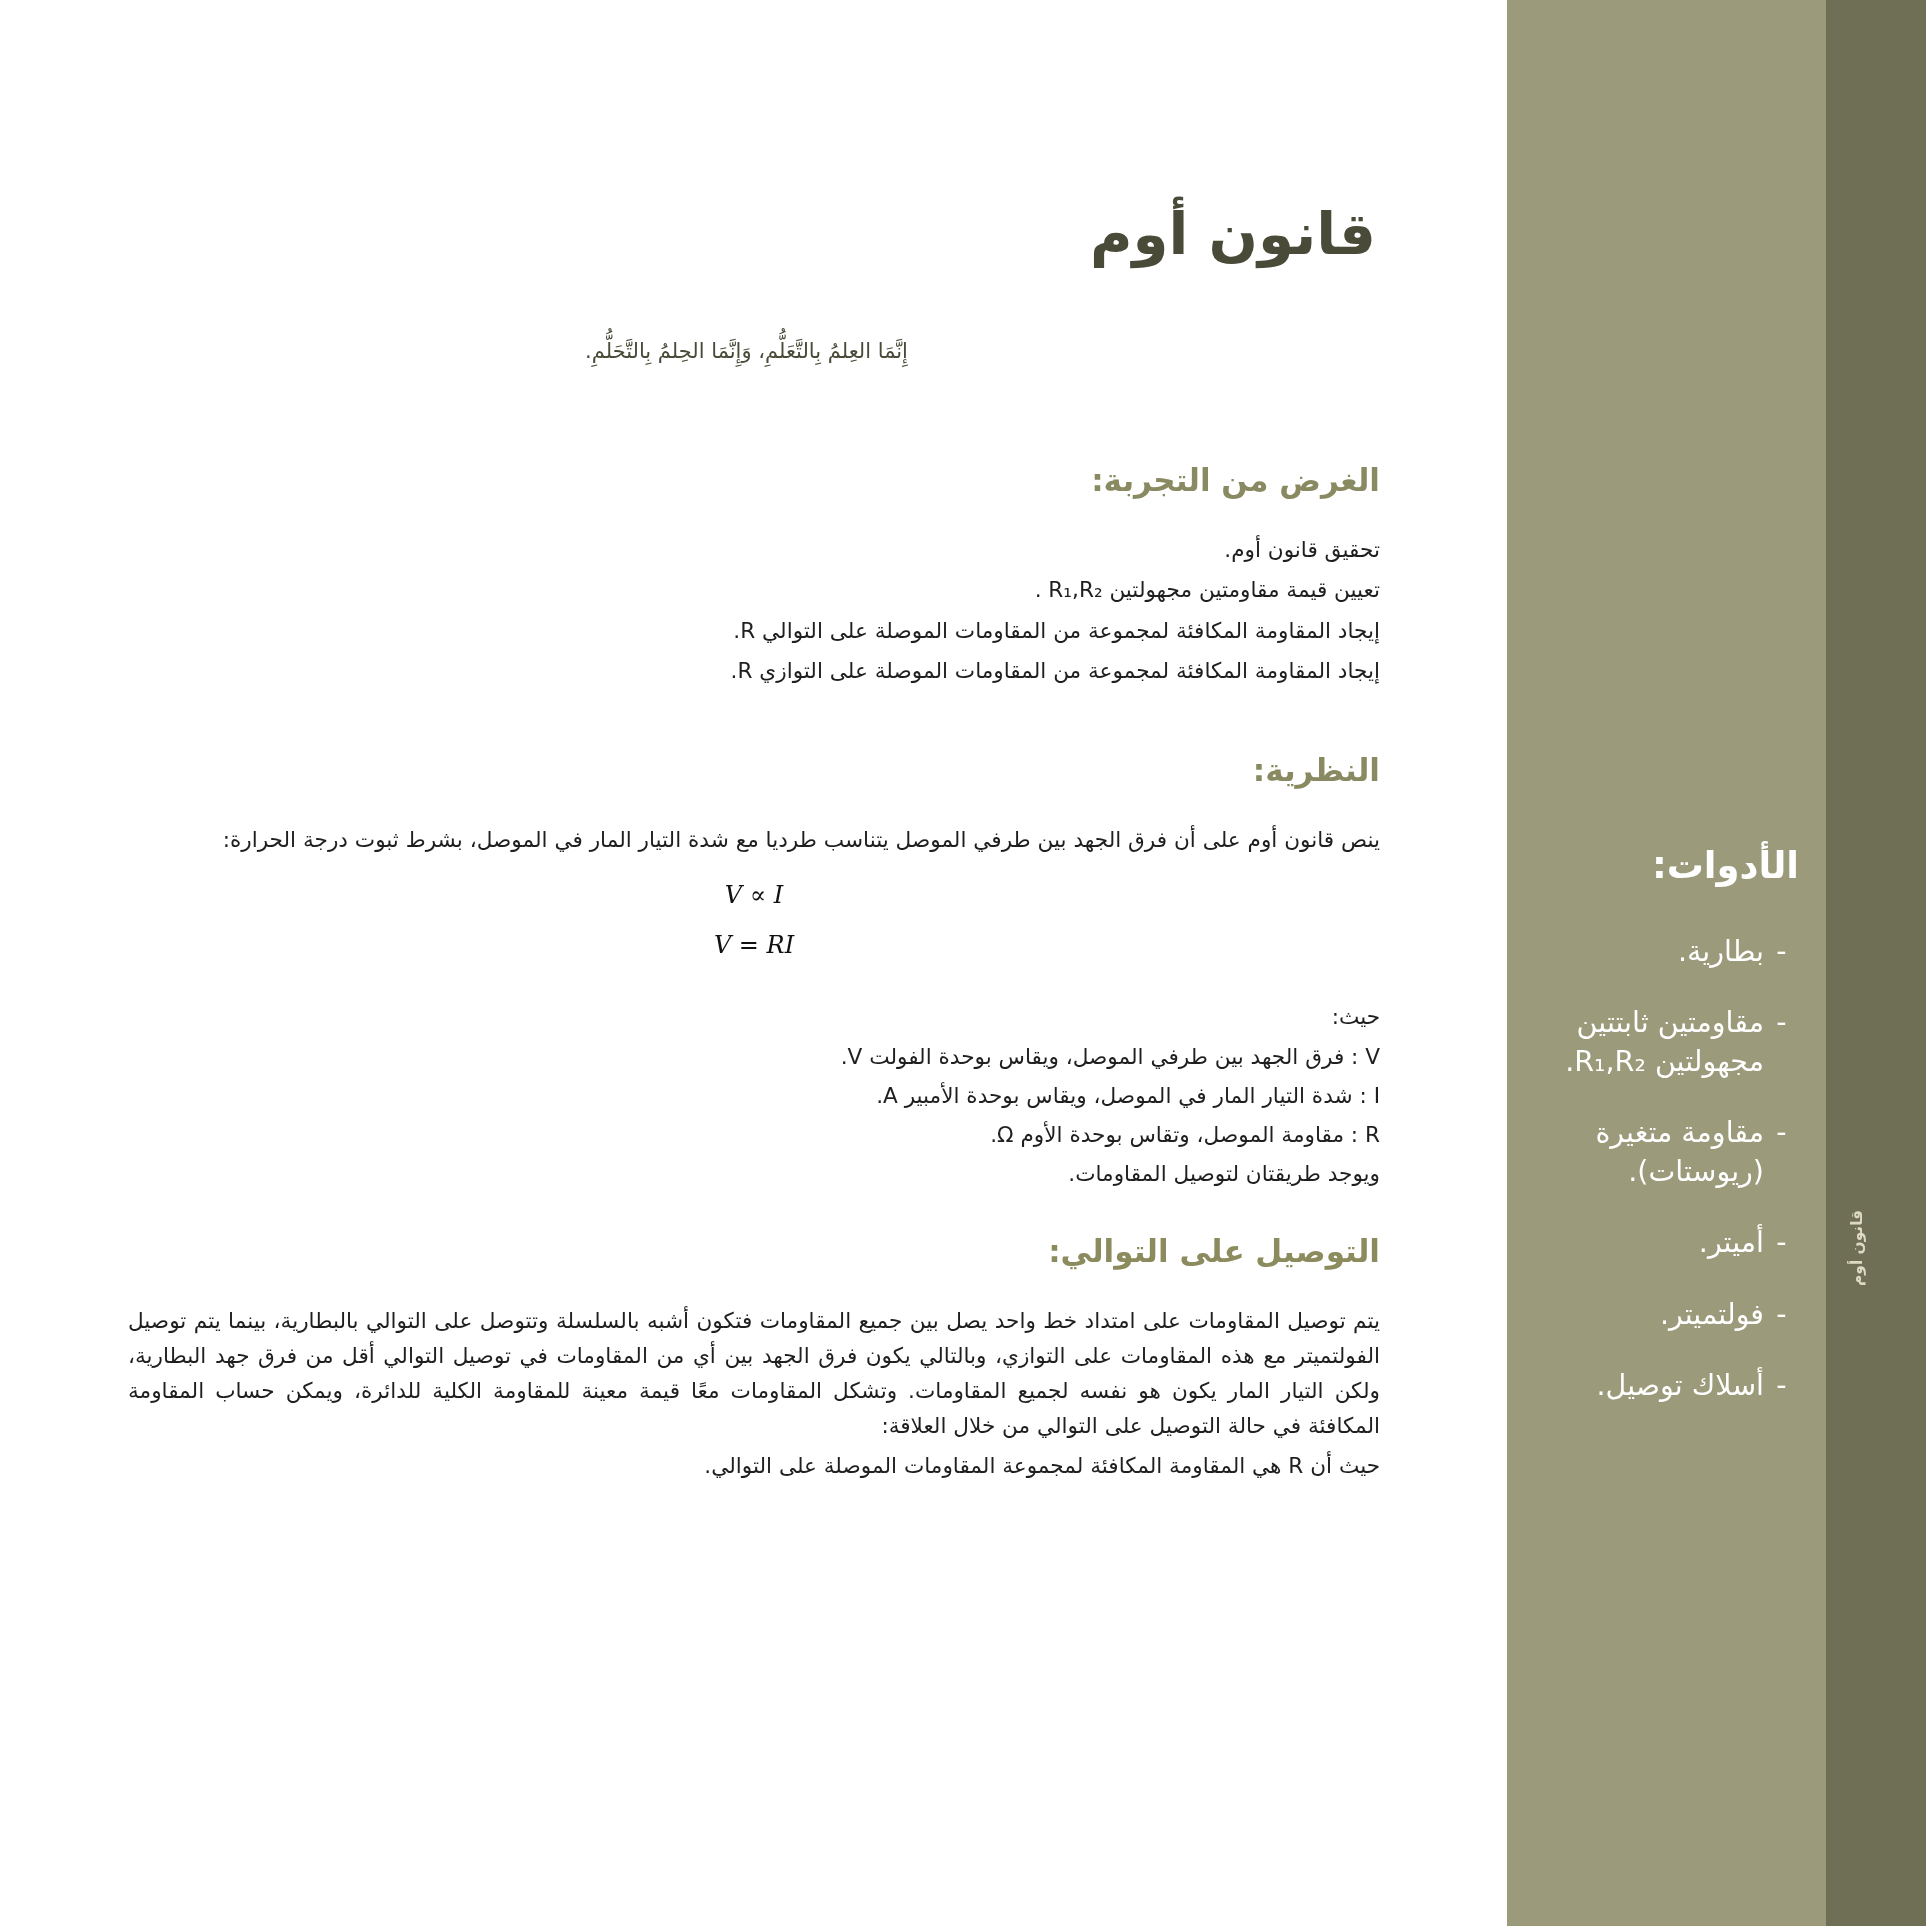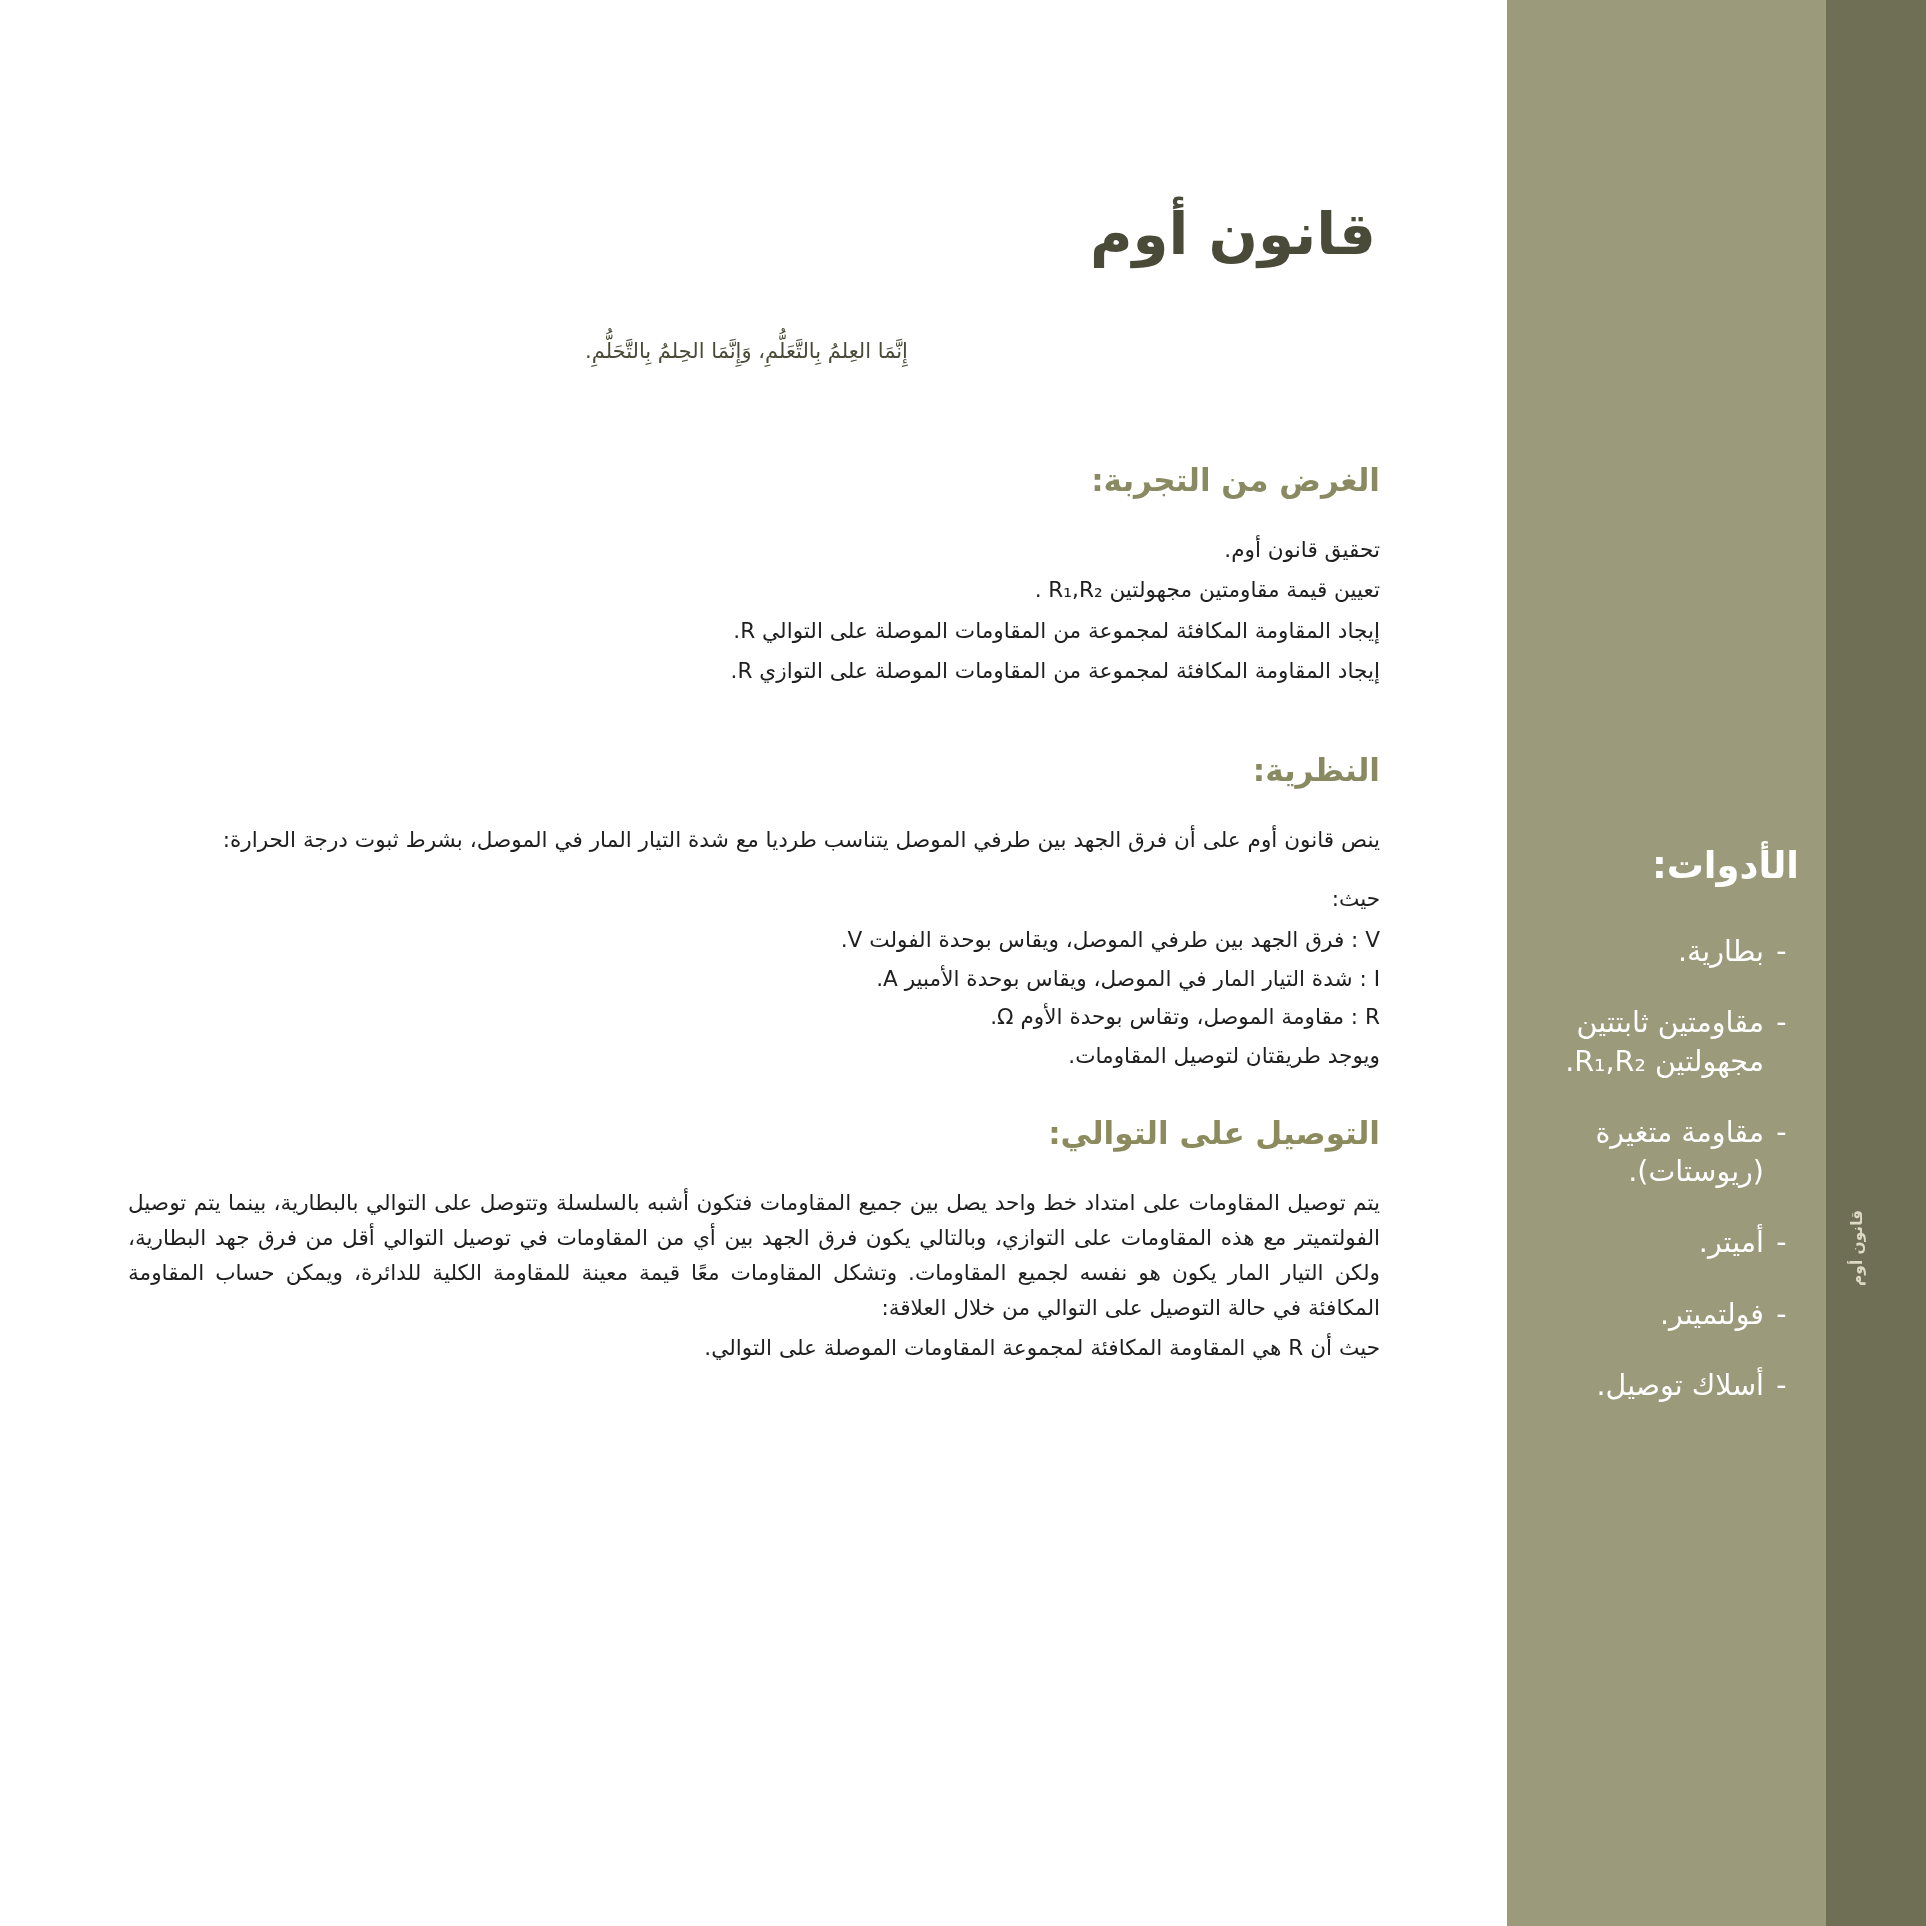--- a/index.html
+++ b/index.html
@@ -221,20 +221,22 @@
     <div class="para">تحقيق قانون أوم.</div>
     <div class="para">تعيين قيمة مقاومتين مجهولتين R₁,R₂ .</div>
     <div class="para">إيجاد المقاومة المكافئة لمجموعة من المقاومات الموصلة على التوالي R.</div>
     <div class="para">إيجاد المقاومة المكافئة لمجموعة من المقاومات الموصلة على التوازي R.</div>
 
     <div class="spacer-lg"></div>
 
     <h2 class="section-head">النظرية:</h2>
     <div class="para justify">ينص قانون أوم على أن فرق الجهد بين طرفي الموصل يتناسب طرديا مع شدة التيار المار في الموصل، بشرط ثبوت درجة الحرارة:</div>
 
+    <div class="formula">V ∝ I</div>
+    <div class="formula">V = RI</div>
 
     <div class="spacer-sm"></div>
 
     <div class="para">حيث:</div>
     <div class="defs">
       <div class="para">V : فرق الجهد بين طرفي الموصل، ويقاس بوحدة الفولت V.</div>
       <div class="para">I : شدة التيار المار في الموصل، ويقاس بوحدة الأمبير A.</div>
       <div class="para">R : مقاومة الموصل، وتقاس بوحدة الأوم Ω.</div>
       <div class="para">ويوجد طريقتان لتوصيل المقاومات.</div>
     </div>

